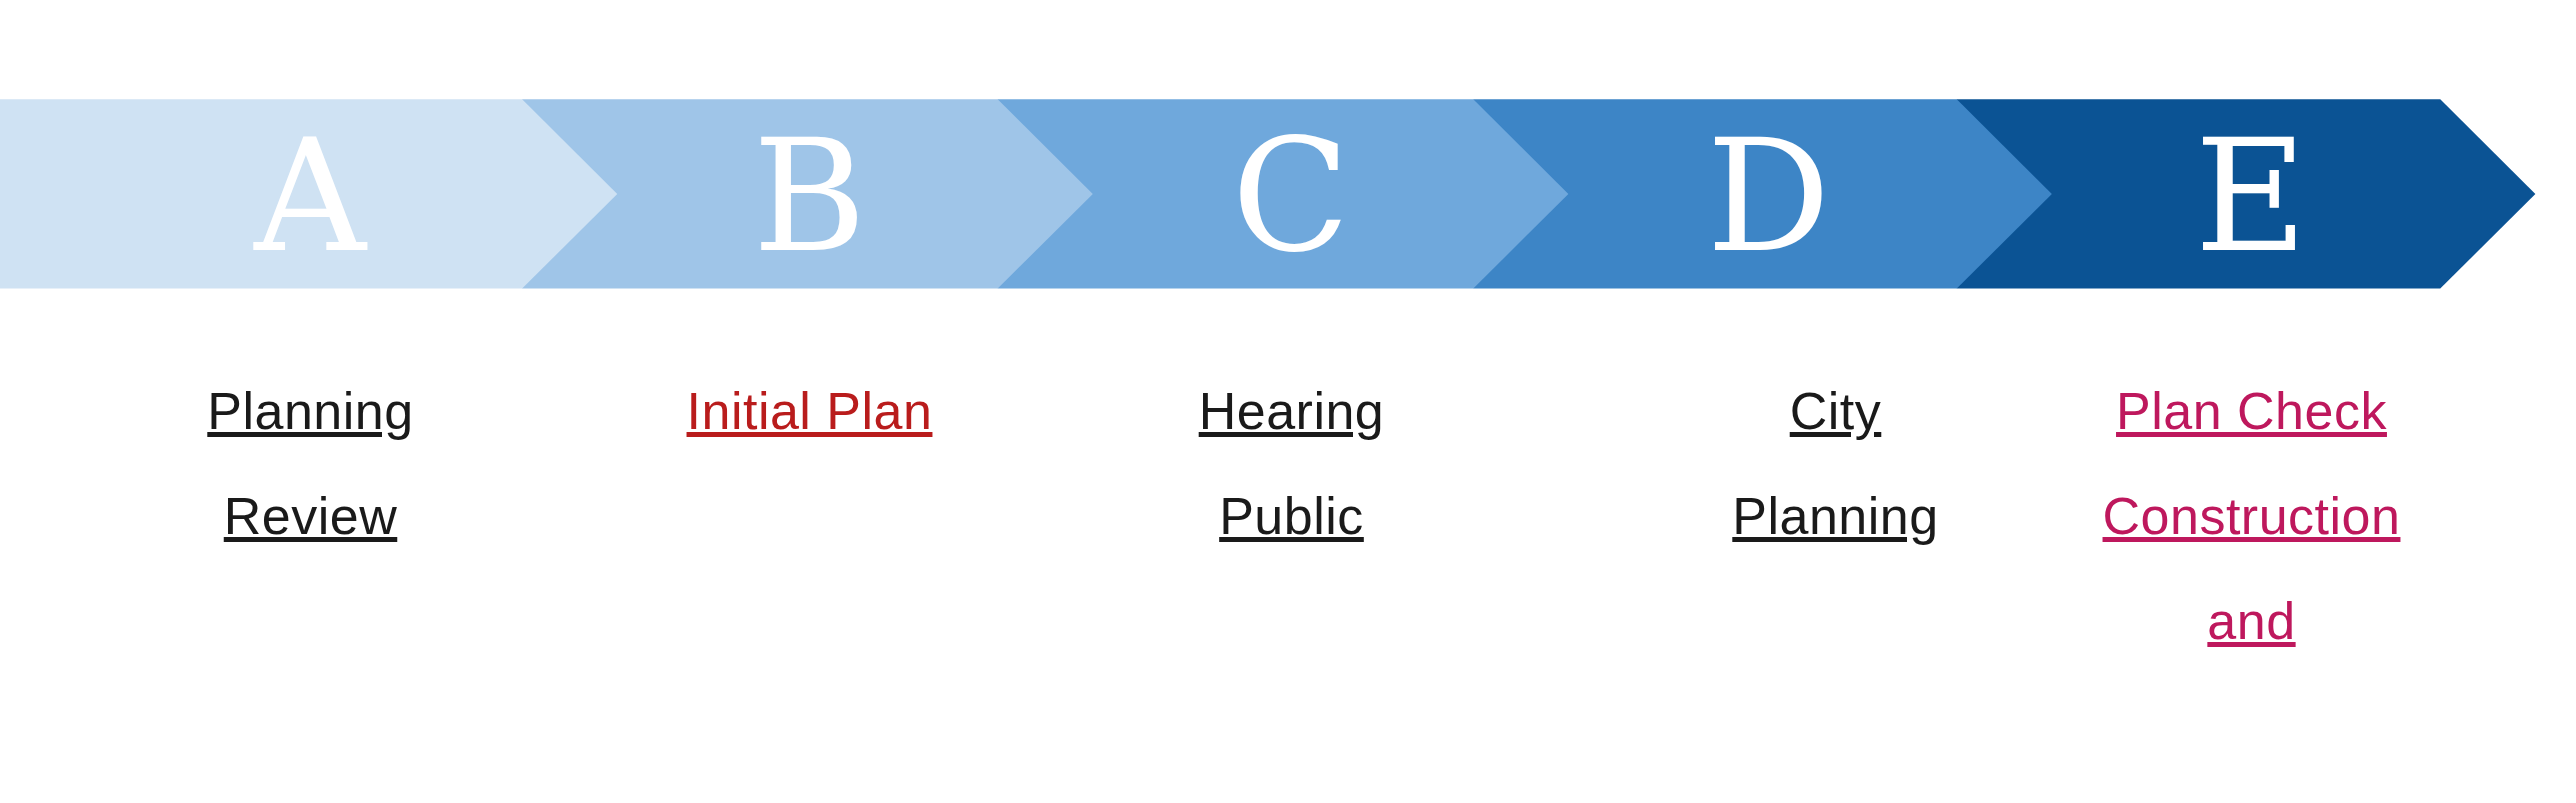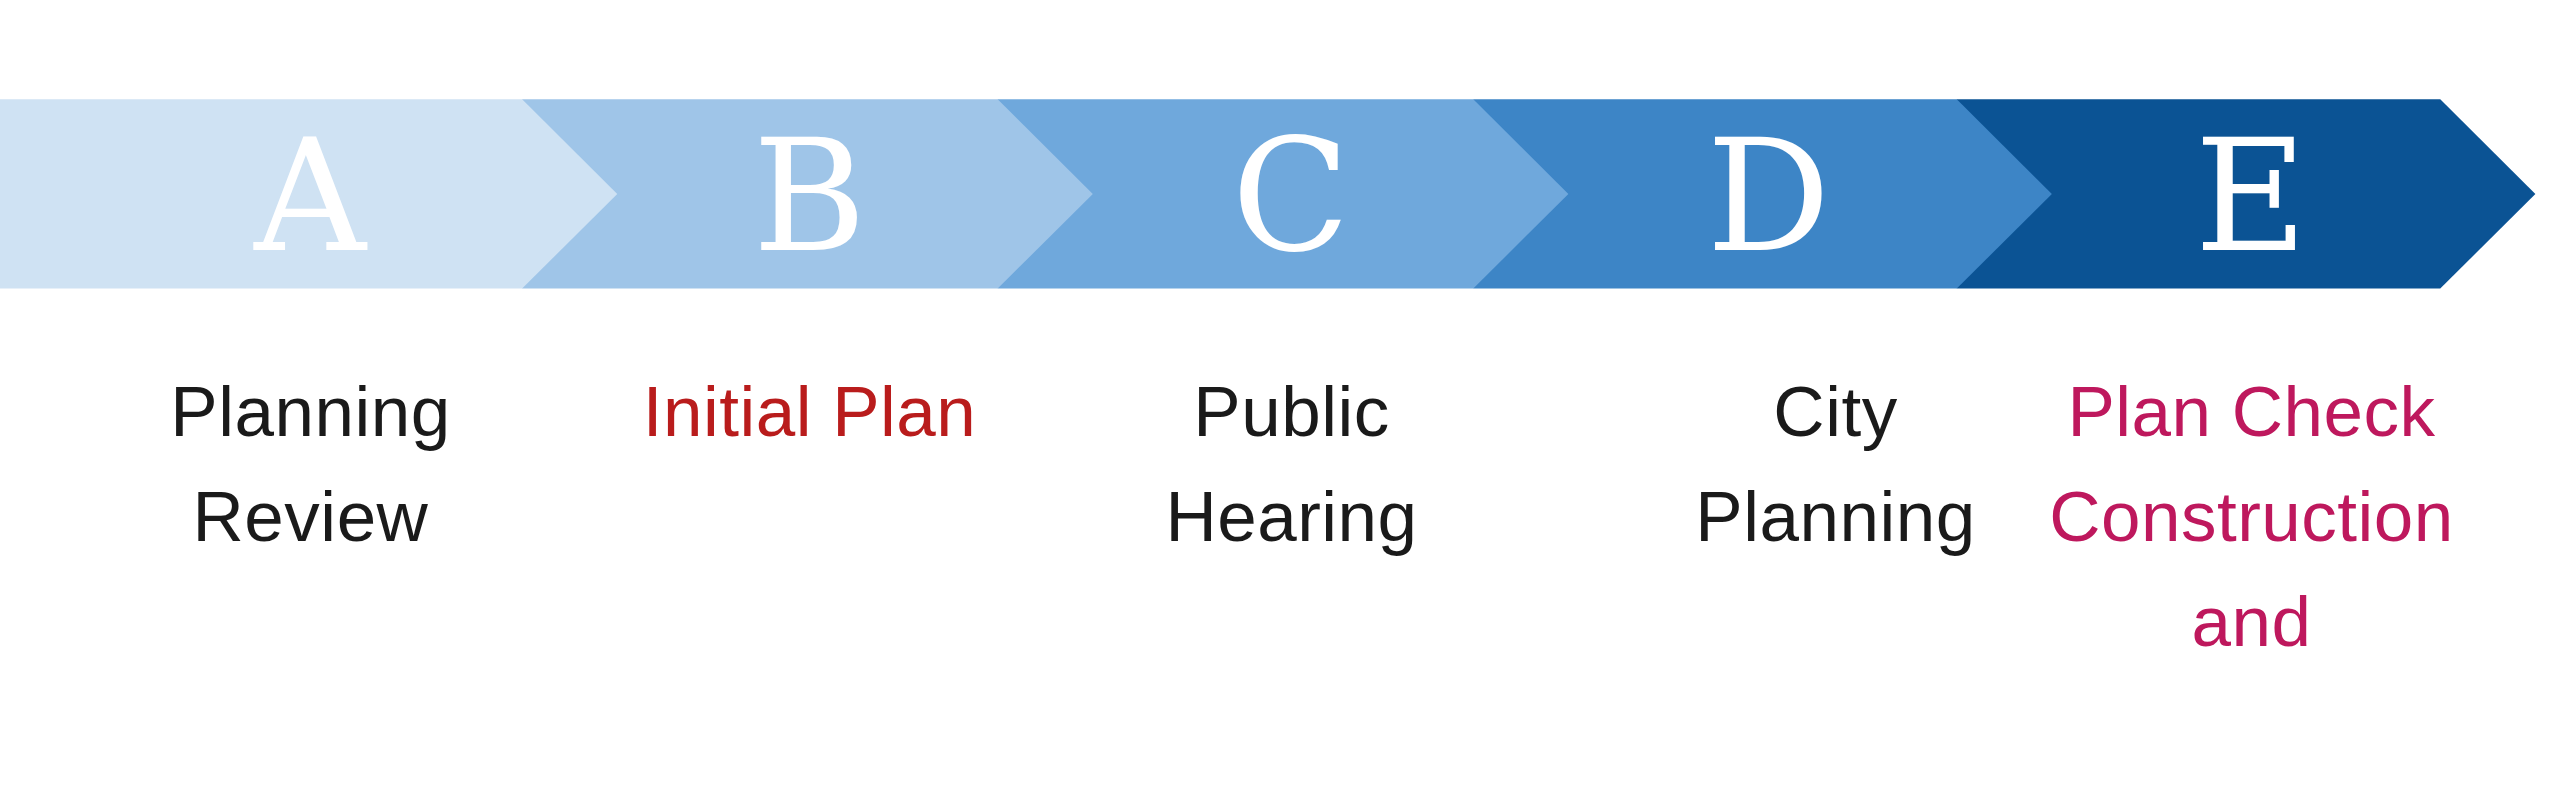--- a/index.html
+++ b/index.html
@@ -27,24 +27,25 @@
   .stage-letter {
     font-family: "DejaVu Serif", serif;
     font-size: 156px;
     font-weight: 400;
   }
   .stage-label {
     position: absolute;
     top: 359px;
     width: 555px;
     text-align: center;
-    font-size: 71px;
+    font-size: 52px;
     line-height: 105px;
     letter-spacing: 0.5px;
     font-weight: 400;
+    text-decoration: underline;
   }
   .stage-label .label-line {
     white-space: nowrap;
   }
 </style>
 </head>
 <body>
 
 <div class="canvas">
   <svg id="chevron-svg" width="2576" height="804" viewBox="0 0 2600 811">
@@ -61,22 +62,22 @@
     </svg>
   <div id="labels-layer">
       <div class="stage-label" style="left: 33px; color: rgb(26, 26, 26);">
         <div class="label-line">Planning</div>
         <div class="label-line">Review</div>
       </div>
       <div class="stage-label" style="left: 532px; color: #b91c1c;">
         <div class="label-line">Initial Plan</div>
       </div>
       <div class="stage-label" style="left: 1014px; color: rgb(26, 26, 26);">
+        <div class="label-line">Hearing</div>
         <div class="label-line">Public</div>
-        <div class="label-line">Hearing</div>
       </div>
       <div class="stage-label" style="left: 1558px; color: rgb(26, 26, 26);">
         <div class="label-line">City</div>
         <div class="label-line">Planning</div>
       </div>
       <div class="stage-label" style="left: 1974px; color: #be185d;">
         <div class="label-line">Plan Check</div>
         <div class="label-line">Construction</div>
         <div class="label-line">and</div>
       </div>

